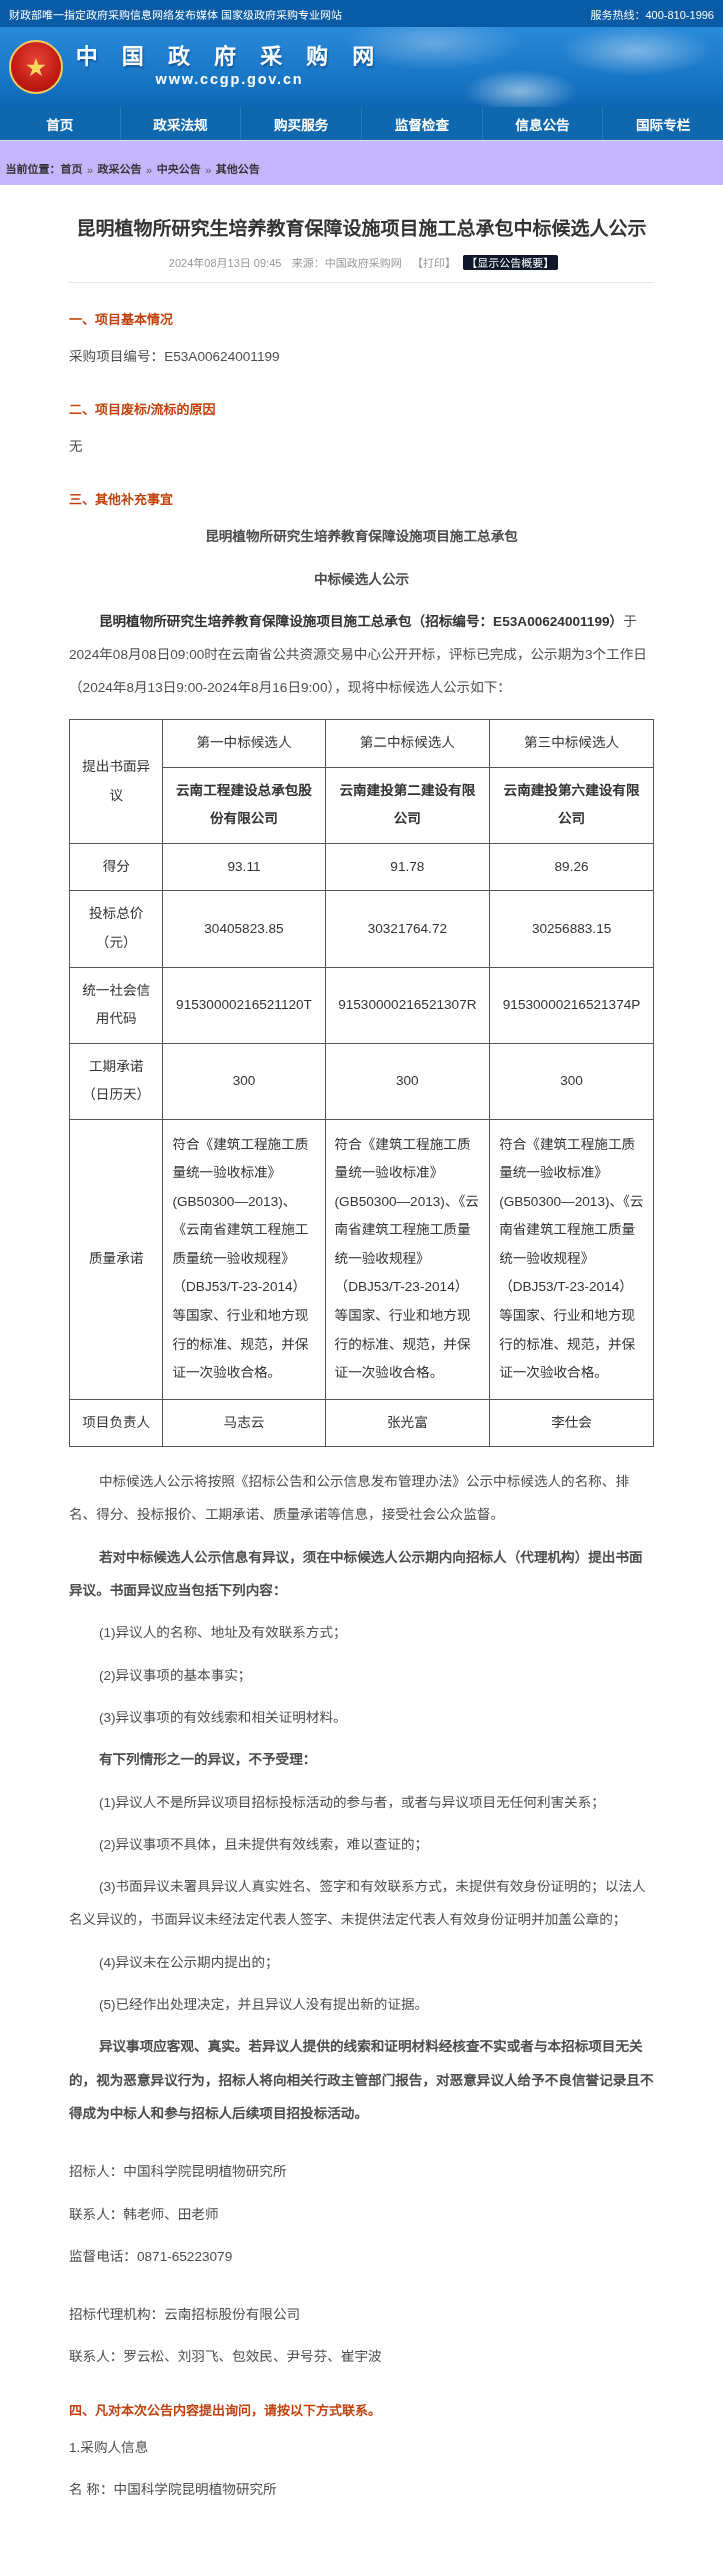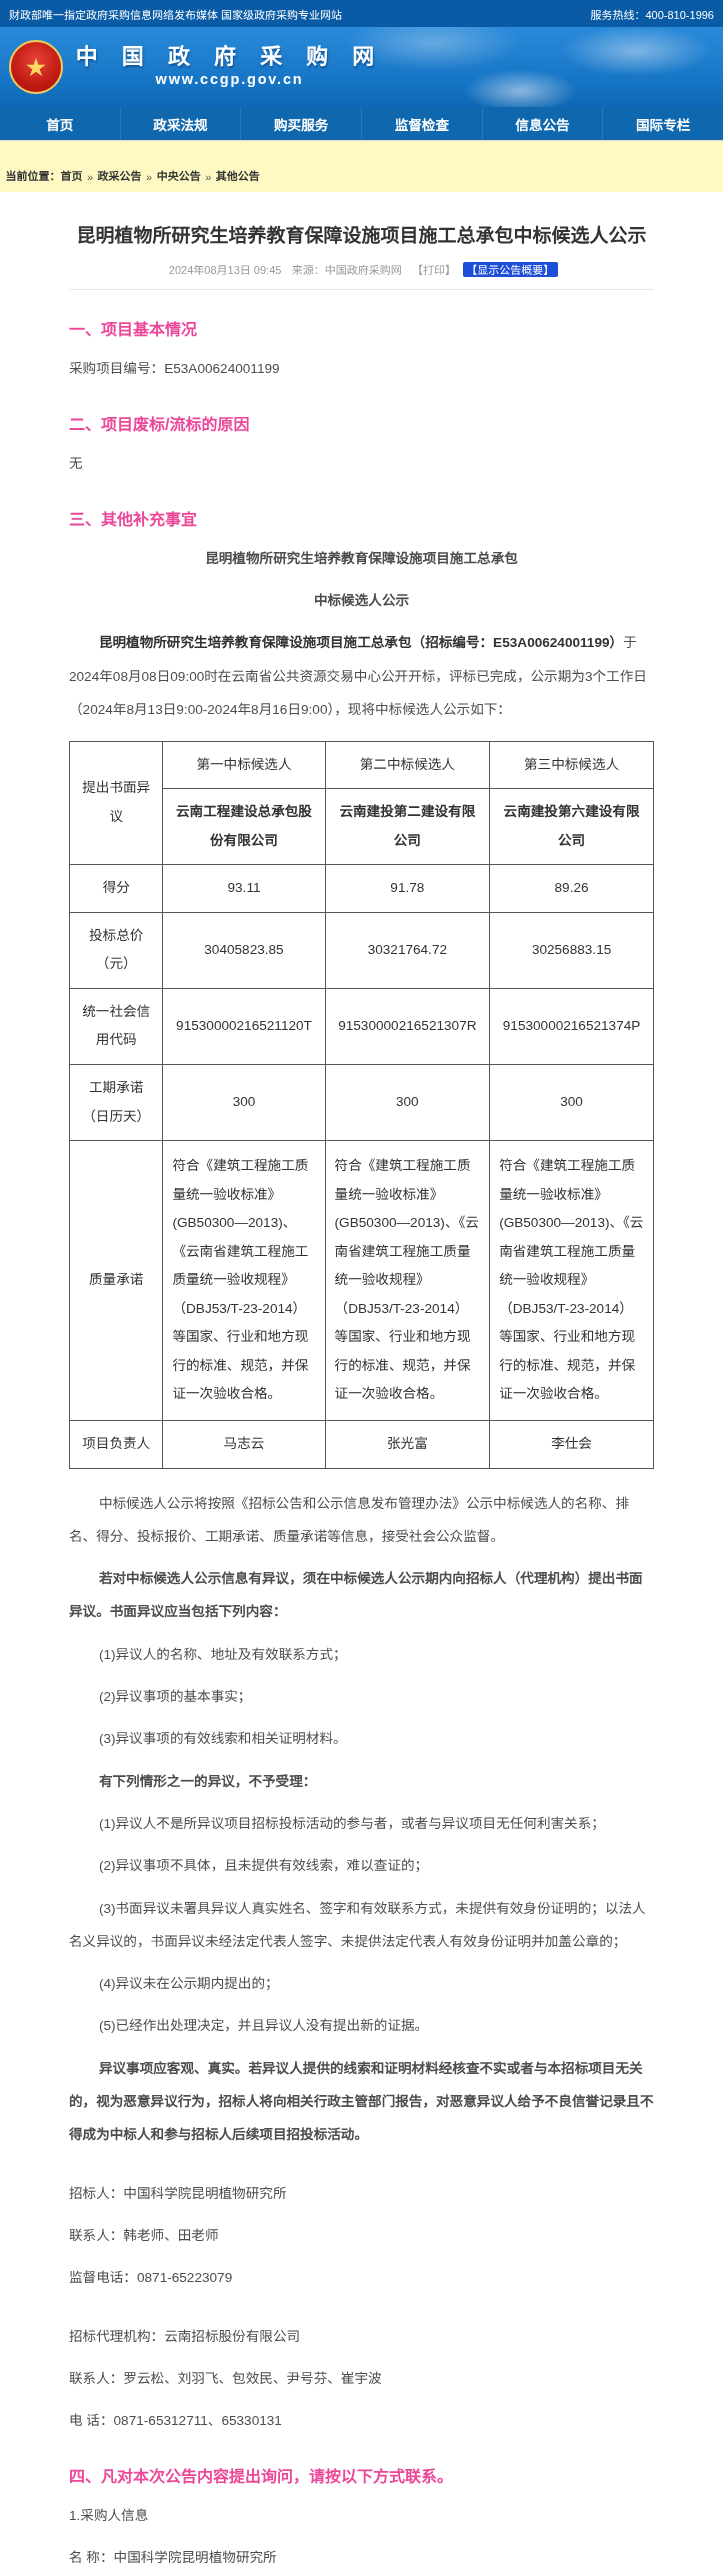--- a/index.html
+++ b/index.html
@@ -47,41 +47,41 @@
     height: 33px; background: #0f67ad; display: flex;
   }
   .mainnav a {
     flex: 1; display: flex; align-items: center; justify-content: center;
     color: #fff; font-size: 13.6px; font-weight: bold; text-decoration: none;
     border-right: 0.9px solid rgba(255,255,255,.12);
   }
   .mainnav a:last-child { border-right: none; }
   
   .crumbbar {
-    height: 52px; background: #fef9c3; border-top: 1.8px solid #dcdcdc;
+    height: 45px; background: #c4b5fd; border-top: 1.8px solid #dcdcdc;
     display: flex; align-items: flex-end; padding: 0 0 9px 5.4px;
     font-size: 11px; color: #333; font-weight: bold;
   }
   .crumbbar a { color: #333; text-decoration: none; }
   .crumbbar .sep { margin: 0 4.5px; color: #555; font-weight: normal; }
   
   .article { background: #fff; padding: 31px 69px 42px 69px; }
   .doc-title {
     text-align: center; font-size: 19px; font-weight: bold; color: #333;
     line-height: 1.4; margin-bottom: 11px;
   }
   .doc-meta { text-align: center; font-size: 11px; color: #999; margin-bottom: 12.7px; }
   .doc-meta .piece { margin: 0 3.6px; }
   .doc-meta a { color: #999; text-decoration: none; font-family: Liberation Mono, monospace; }
   .btn-summary {
-    background: #1d4ed8; color: #fff; padding: 1.8px 3.6px; border-radius: 1.8px;
+    background: #0f172a; color: #fff; padding: 1.8px 3.6px; border-radius: 1.8px;
     cursor: pointer; font-size: 11px; font-family: Liberation Serif, serif;
   }
   .rule { border: none; border-top: 0.9px solid #e6e6e6; margin: 0 0 5.4px 0; }
-  .sec-h { font-size: 16px; font-weight: bold; color: #ec4899; margin: 27px 0 7.2px 0; line-height: 1.6; }
+  .sec-h { font-size: 13px; font-weight: bold; color: #c2410c; margin: 27px 0 7.2px 0; line-height: 1.6; }
   .article p { font-size: 13.6px; color: #4d4d4d; line-height: 2.45; margin: 9px 0; }
   .ind { text-indent: 2.2em; }
   .b { font-weight: bold; color: #333; }
   .ctr { text-align: center; font-weight: bold; color: #333; }
   
   table.bids {
     width: 100%; border-collapse: collapse; margin: 14.5px 0 18px 0;
     font-size: 13.6px; color: #333;
   }
   table.bids td {
@@ -220,21 +220,20 @@
   <p class="ind">(4)异议未在公示期内提出的；</p>
   <p class="ind">(5)已经作出处理决定，并且异议人没有提出新的证据。</p>
   <p class="ind b">异议事项应客观、真实。若异议人提供的线索和证明材料经核查不实或者与本招标项目无关的，视为恶意异议行为，招标人将向相关行政主管部门报告，对恶意异议人给予不良信誉记录且不得成为中标人和参与招标人后续项目招投标活动。</p>
 
   <p style="margin-top:25px">招标人：中国科学院昆明植物研究所</p>
   <p>联系人：韩老师、田老师</p>
   <p>监督电话：0871-65223079</p>
 
   <p style="margin-top:25px">招标代理机构：云南招标股份有限公司</p>
   <p>联系人：罗云松、刘羽飞、包效民、尹号芬、崔宇波</p>
-  <p>电 话：0871-65312711、65330131</p>
 
   <div class="sec-h">四、凡对本次公告内容提出询问，请按以下方式联系。</div>
 
   <p>1.采购人信息</p>
   <p>名 称：中国科学院昆明植物研究所</p>
 
 </div>
 
 
 </body></html>

